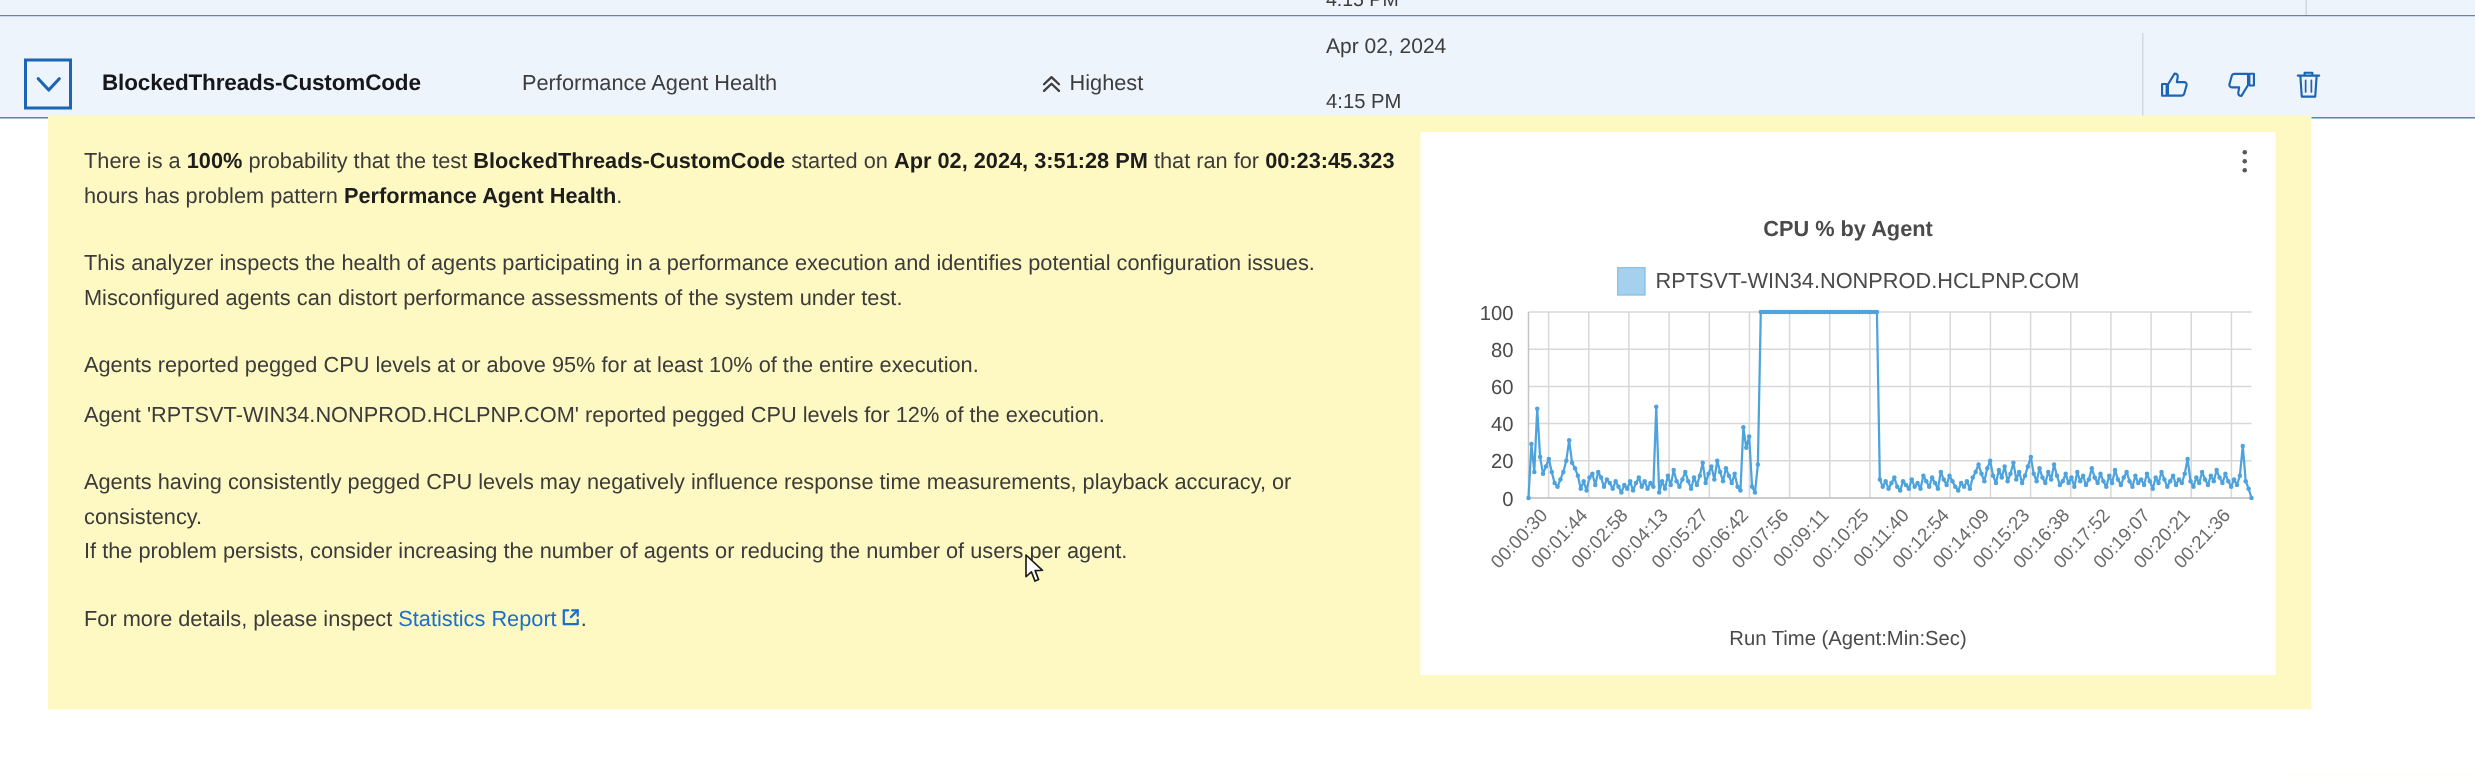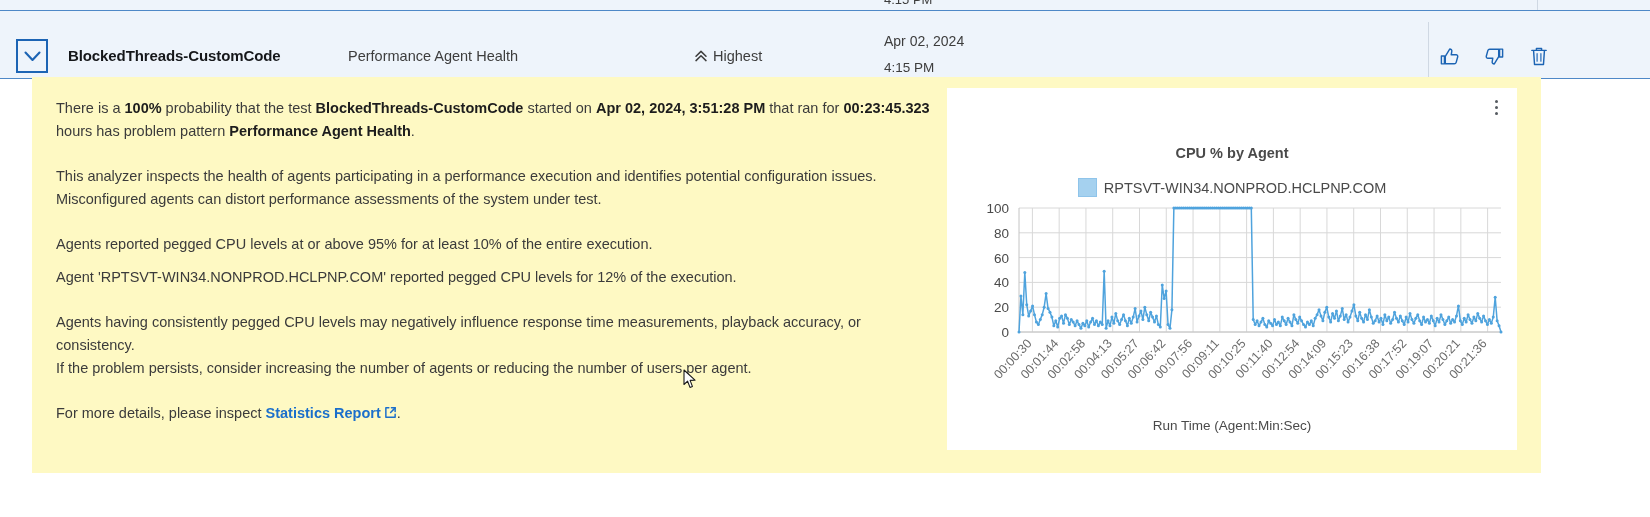--- a/index.html
+++ b/index.html
@@ -87,21 +87,21 @@
     font-size: 14.5px;
     color: #3d3d3d;
     display: flex;
     align-items: center;
     gap: 5px;
   }
   .hdr-priority svg { display: block; }
 
   .hdr-date {
     position: absolute;
-    left: 884px; top: 22px;
+    left: 884px; top: 11px;
     font-size: 14px;
     color: #3d3d3d;
   }
   .hdr-time {
     position: absolute;
     left: 884px; top: 49px;
     font-size: 13.5px;
     color: #3d3d3d;
   }
 
@@ -154,21 +154,21 @@
   .para b { font-weight: bold; color: #1d1d1d; }
 
   .p1 { margin-bottom: 22px; }
   .p2 { margin-bottom: 22px; }
   .p3 { margin-bottom: 10px; }
   .p4 { margin-bottom: 22px; }
   .p5 { margin-bottom: 22px; }
 
   .link {
     color: #1b6fcb;
-    font-weight: bold;
+    font-weight: normal;
     text-decoration: none;
     cursor: pointer;
   }
   .ext-icon {
     display: inline-block;
     vertical-align: -1px;
     margin-left: 3px;
   }
 
   

